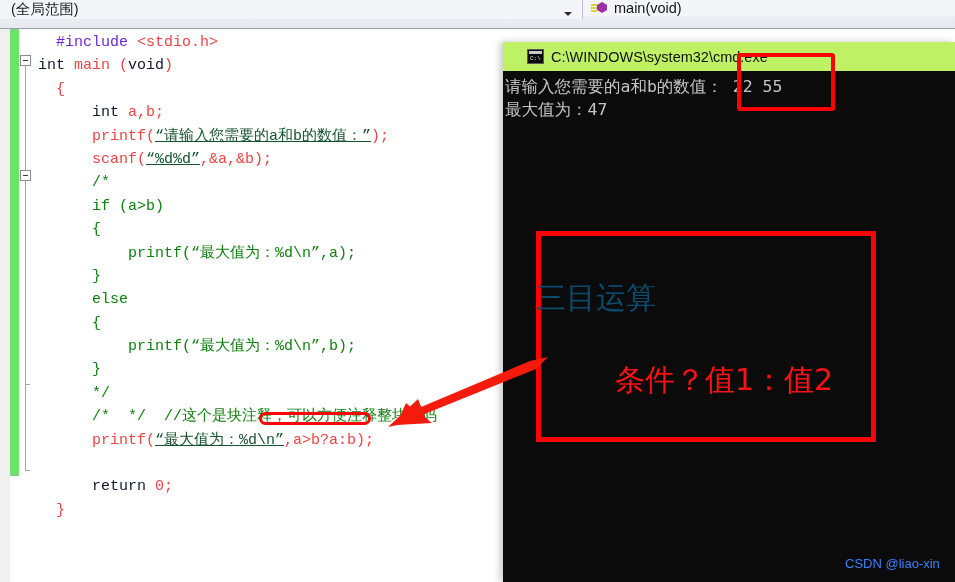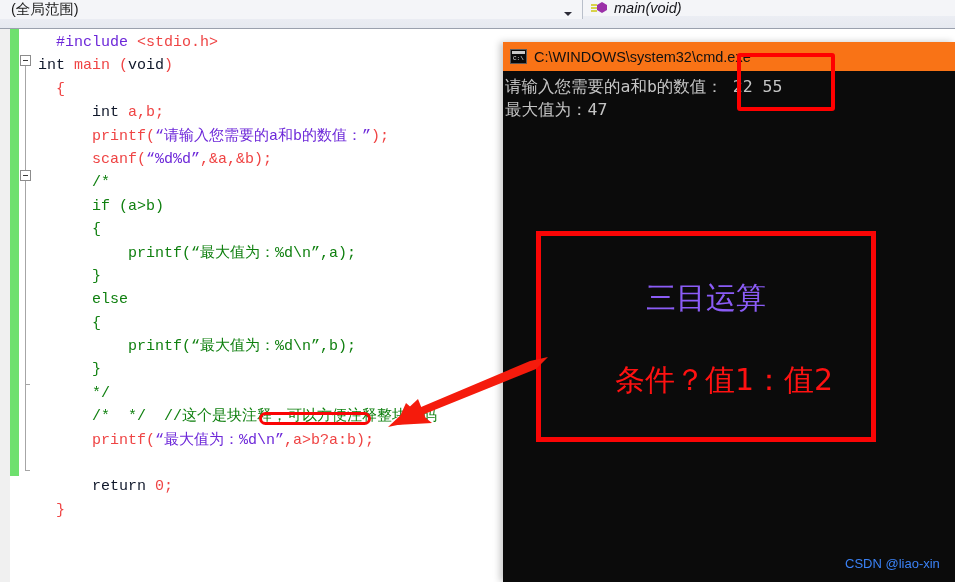--- a/index.html
+++ b/index.html
@@ -50,21 +50,20 @@
     border-right: 4px solid transparent;
     border-top: 4px solid #2b2b37;
   }
   .member-combo {
     flex: 1;
     display: flex;
     align-items: center;
     padding-left: 8px;
     background: #f4f5f8;
     box-sizing: border-box;
-    font-style: italic;
   }
   .member-icon {
     width: 18px; height: 14px;
     margin-right: 5px;
     position: relative;
     flex: none;
   }
   .member-icon .cube {
     position: absolute;
     left: 6px; top: 1px;
@@ -142,41 +141,41 @@
     left: 38px; top: 2px;
     font-family: "Liberation Mono", "DejaVu Sans Mono", monospace;
     font-size: 15px;
     line-height: 23.4px;
     white-space: pre;
     color: #111111;
   }
   .code .row { height: 23.4px; }
   .kw   { color: #0f172a; }
   .pp   { color: #6d28d9; }
-  .str  { color: #6d28d9; }
+  .str  { color: #14532d; text-decoration: underline; }
   .inc  { color: #ef4444; }
   .cmt  { color: #108010; }
   .plain{ color: #ef4444; }
 
   
   .console-win {
     position: absolute;
     left: 503px; top: 42px;
     width: 452px; height: 540px;
     background: #0b0b0b;
     box-shadow: -3px 0 7px rgba(0,0,0,0.22);
   }
   .console-title {
     position: absolute;
     left: 0; top: 0;
     width: 452px; height: 29px;
-    background: #f97316;
+    background: #bef264;
     display: flex;
     align-items: center;
-    padding-left: 7px;
+    padding-left: 24px;
     box-sizing: border-box;
   }
   .cmd-icon {
     width: 17px; height: 15px;
     background: #0a0a0a;
     border: 1px solid #5a5a5a;
     box-sizing: border-box;
     margin-right: 7px;
     position: relative;
     flex: none;
@@ -230,22 +229,21 @@
     left: 536px; top: 231px;
     width: 340px; height: 211px;
     border: 5px solid #fa0505;
     box-sizing: border-box;
     pointer-events: none;
   }
   .ann-ternary-title {
     position: absolute;
     left: 536px; top: 278px;
     width: 340px;
-    text-align: center;
-    color: #8b5cf6;
+    color: #0c4a6e;
     font-size: 30px;
     font-family: "DejaVu Sans", sans-serif;
   }
   .ann-ternary-sub {
     position: absolute;
     left: 536px; top: 360px;
     width: 376px;
     text-align: center;
     color: #ff1111;
     font-size: 30px;

